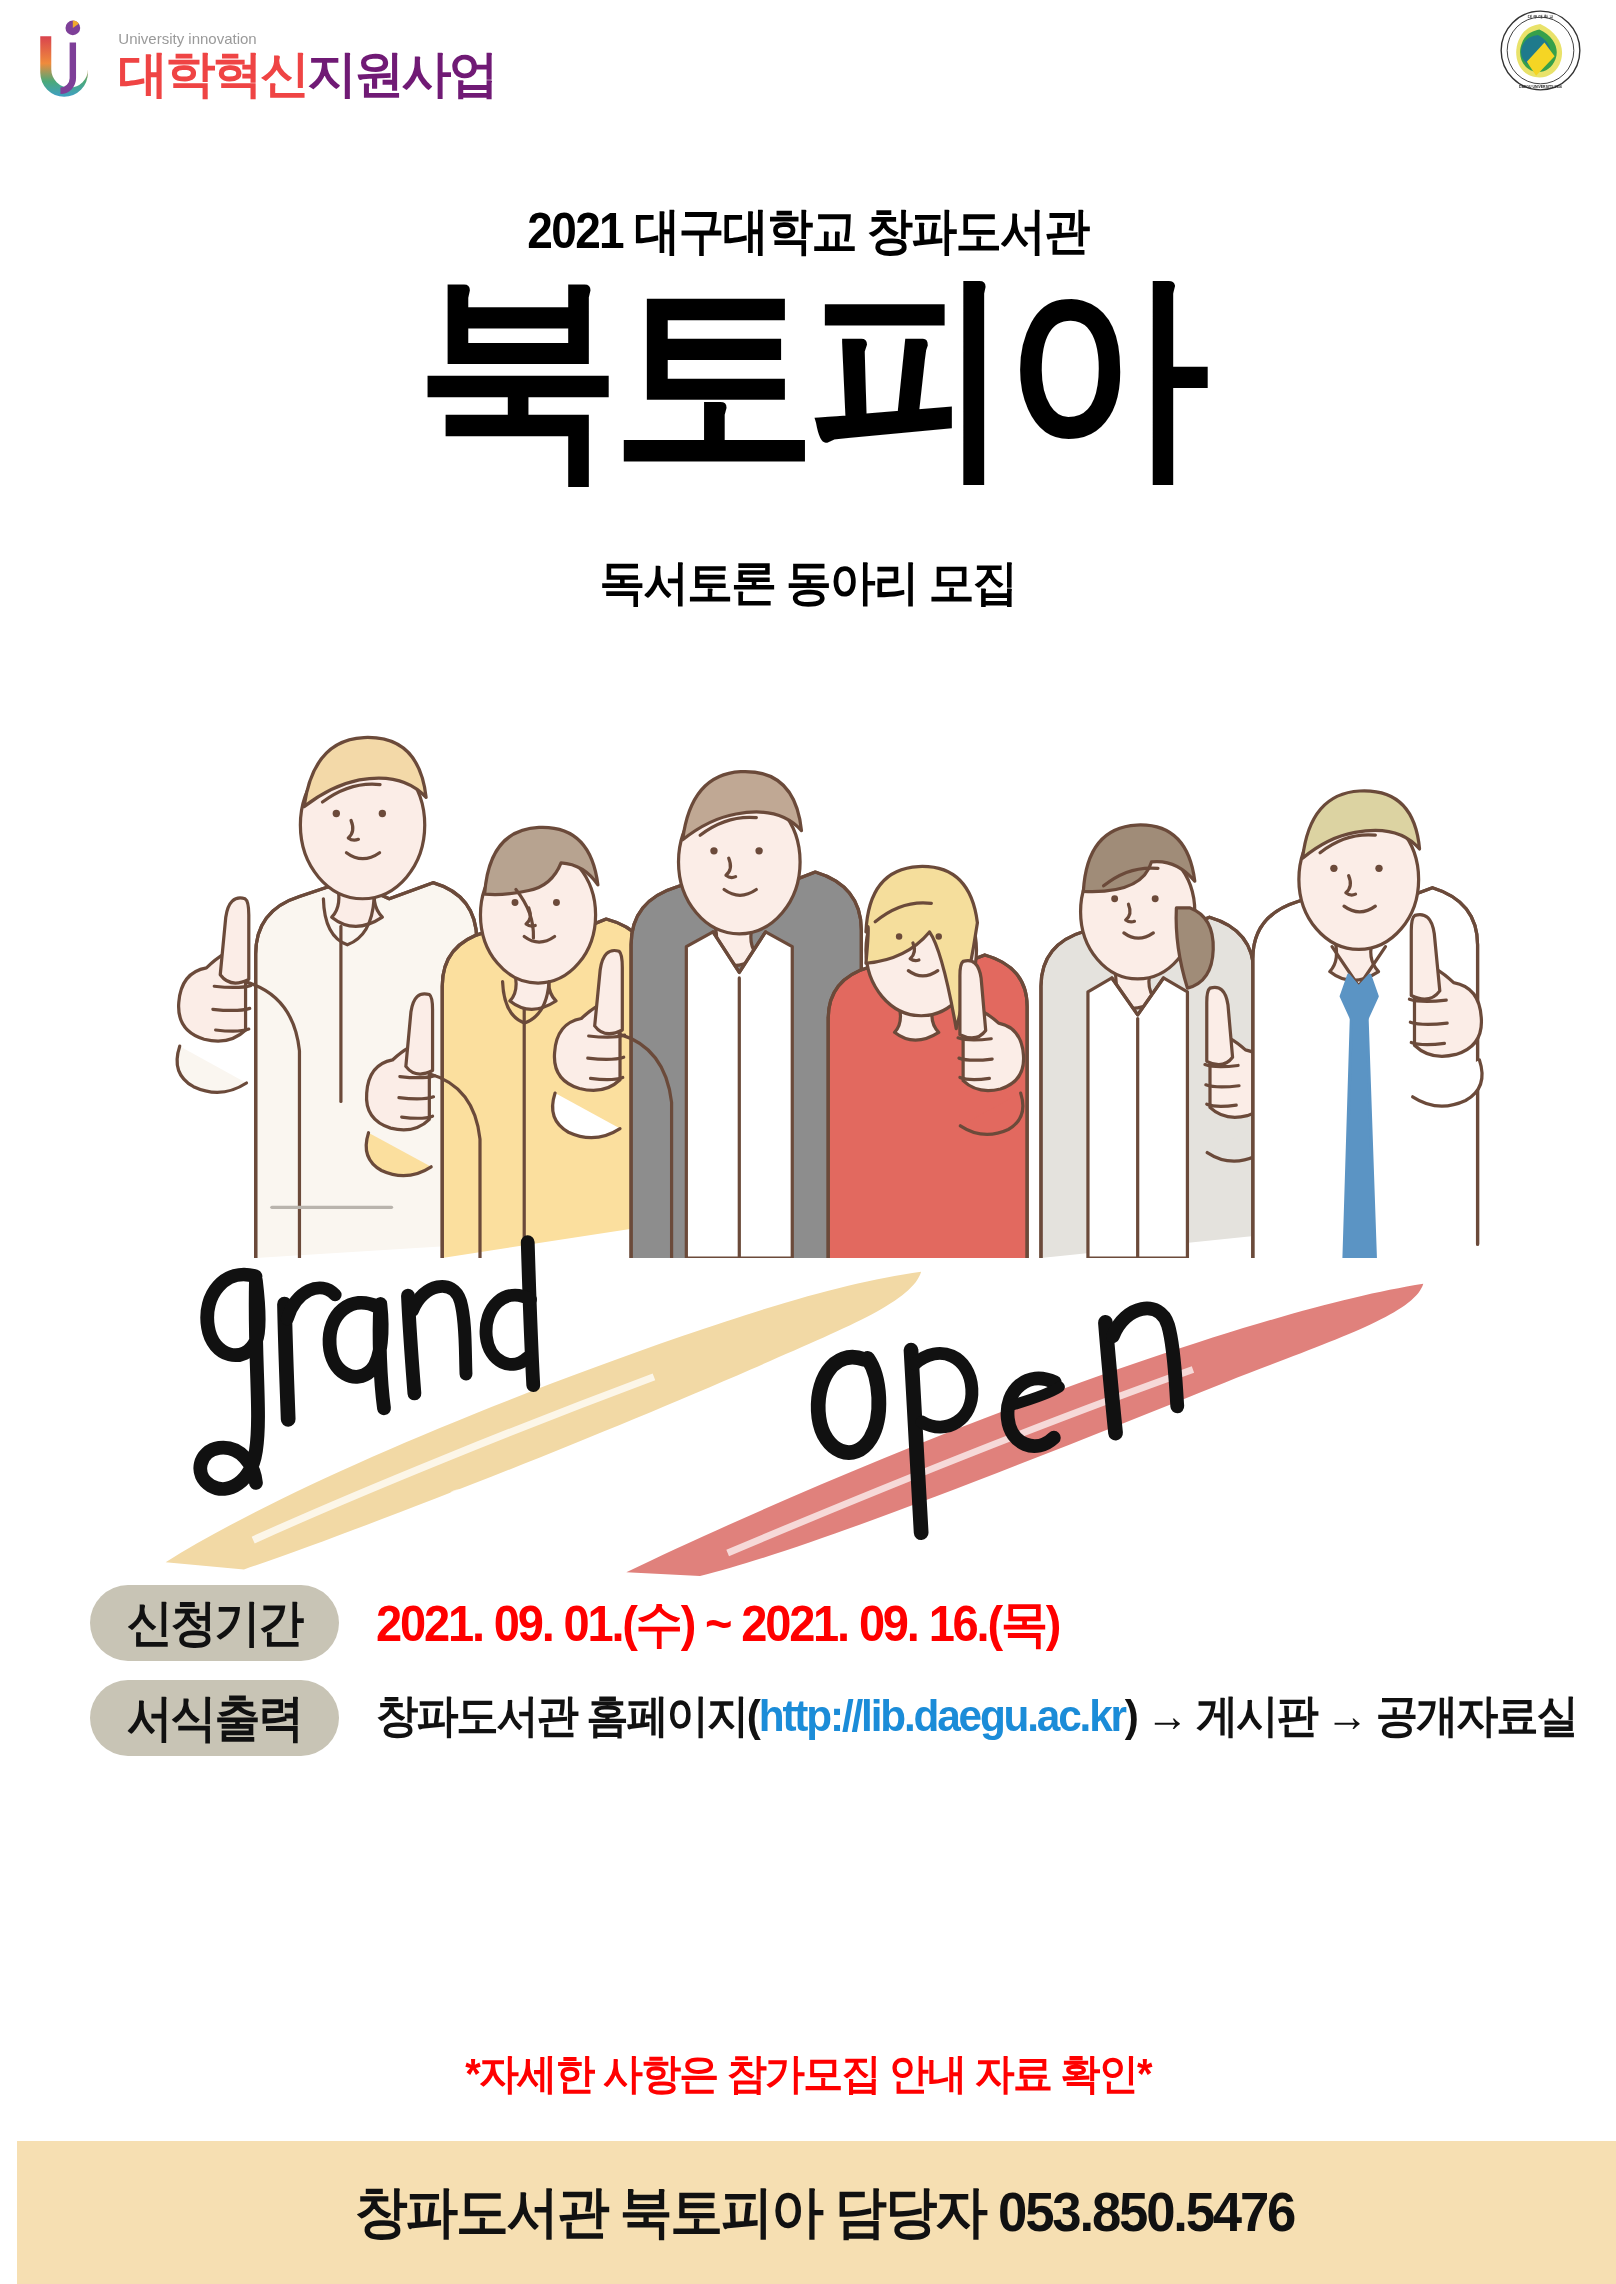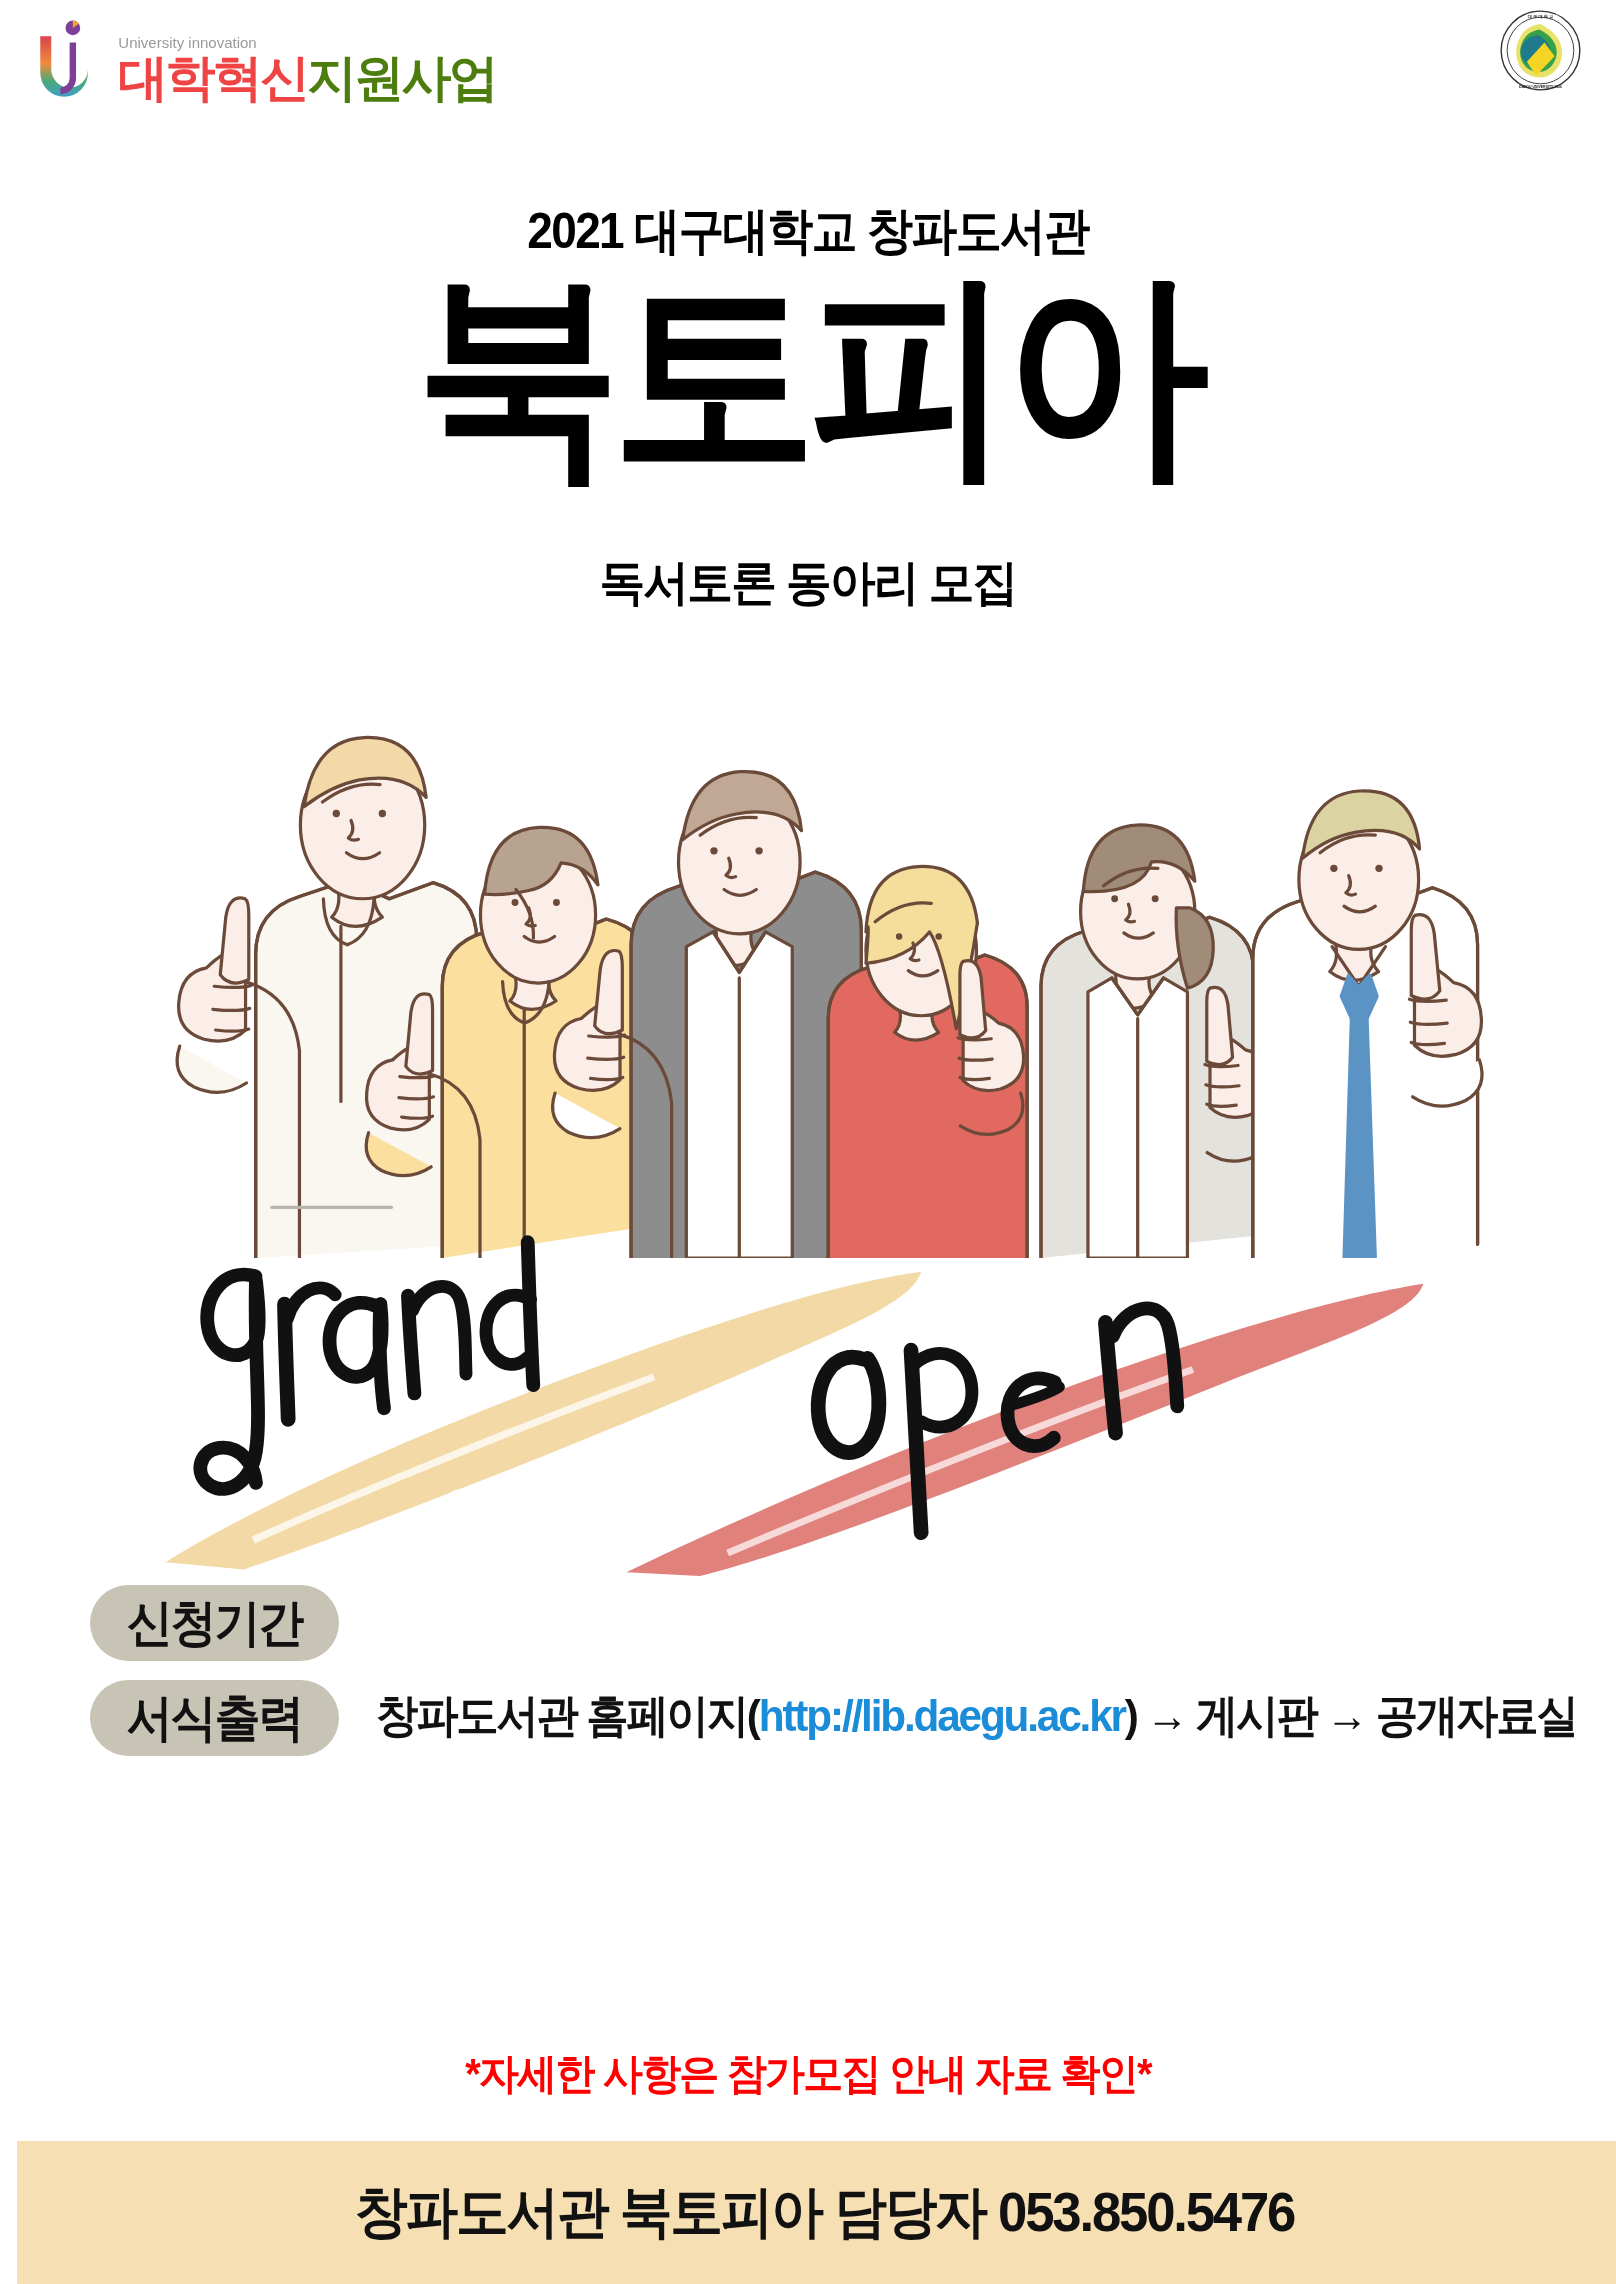--- a/index.html
+++ b/index.html
@@ -12,21 +12,21 @@
   .poster{position:relative;width:1616px;height:2284px;background:#fff;}
 
   
   .hdr-left{position:absolute;left:32px;top:14px;display:flex;align-items:flex-end;gap:8.3px;}
   .ui-mark{position:relative;width:78px;height:92px;}
   .ui-mark svg{display:block;}
   .ui-txt{display:flex;flex-direction:column;line-height:1;padding-bottom:2.8px;}
   .ui-eng{font-size:15px;color:#9a9a9a;letter-spacing:0px;font-weight:400;margin-bottom:2.8px;}
   .ui-kor{font-size:50px;font-weight:800;letter-spacing:-2.8px;white-space:nowrap;}
   .ui-kor .red{color:#ef4444;}
-  .ui-kor .gry{color:#4d7c0f;}
+  .ui-kor .gry{color:#701a75;font-family:Liberation Mono, monospace;}
 
   .hdr-right{position:absolute;right:35px;top:10px;display:flex;align-items:center;gap:12px;}
   .du-emblem{width:81px;height:81px;position:relative;flex:0 0 auto;}
   .du-name{font-size:45px;font-weight:800;color:#111;letter-spacing:-2.3px;white-space:nowrap;}
 
   
   .kicker{position:absolute;top:198px;left:0;width:100%;text-align:center;
           font-size:50px;font-weight:800;color:#000;letter-spacing:-1.8px;
           transform:scaleX(0.92);}
   .maintitle{position:absolute;top:263px;left:0;width:100%;text-align:center;
@@ -324,20 +324,23 @@
       </g>
     </svg>
   </div>
 
   <div class="info">
 
     <div class="irow">
       <div class="pill">
         <span>신청기간</span>
       </div>
+      <div class="ival">
+        <div class="ln red">2021. 09. 01.(수) ~ 2021. 09. 16.(목)</div>
+      </div>
     </div>
 
 
 
     <div class="irow">
       <div class="pill">
         <span>서식출력</span>
       </div>
       <div class="ival">
         <div class="ln"><span>창파도서관 홈페이지(</span><span class="lnk">http://lib.daegu.ac.kr</span><span>) → 게시판 → 공개자료실</span></div>

